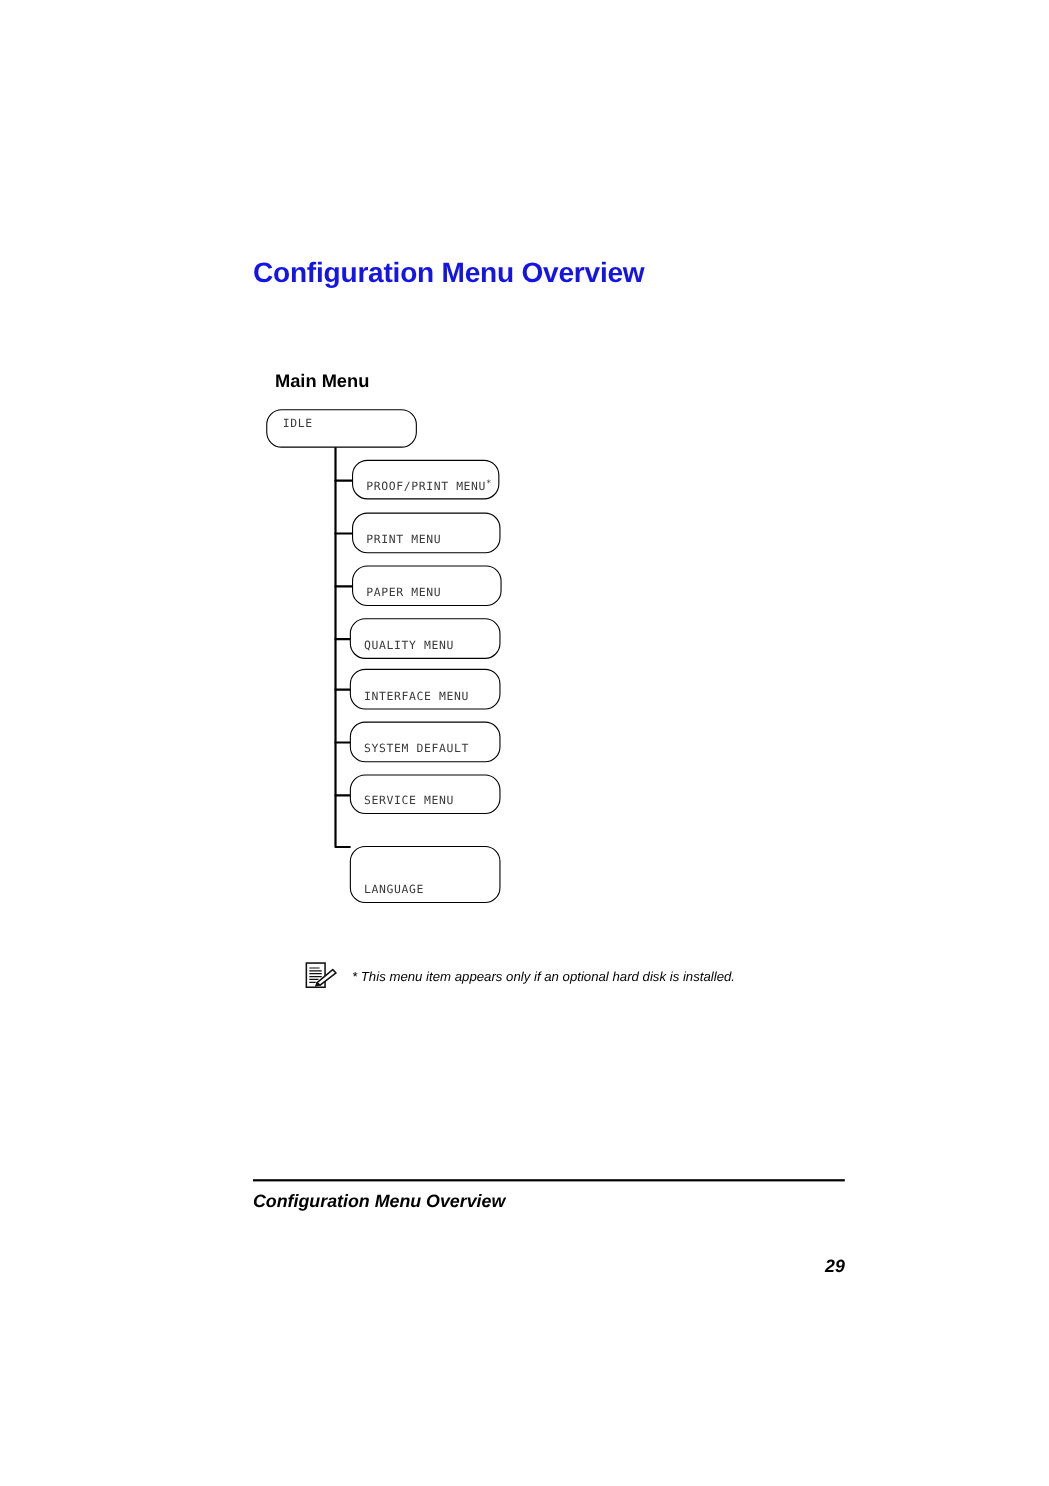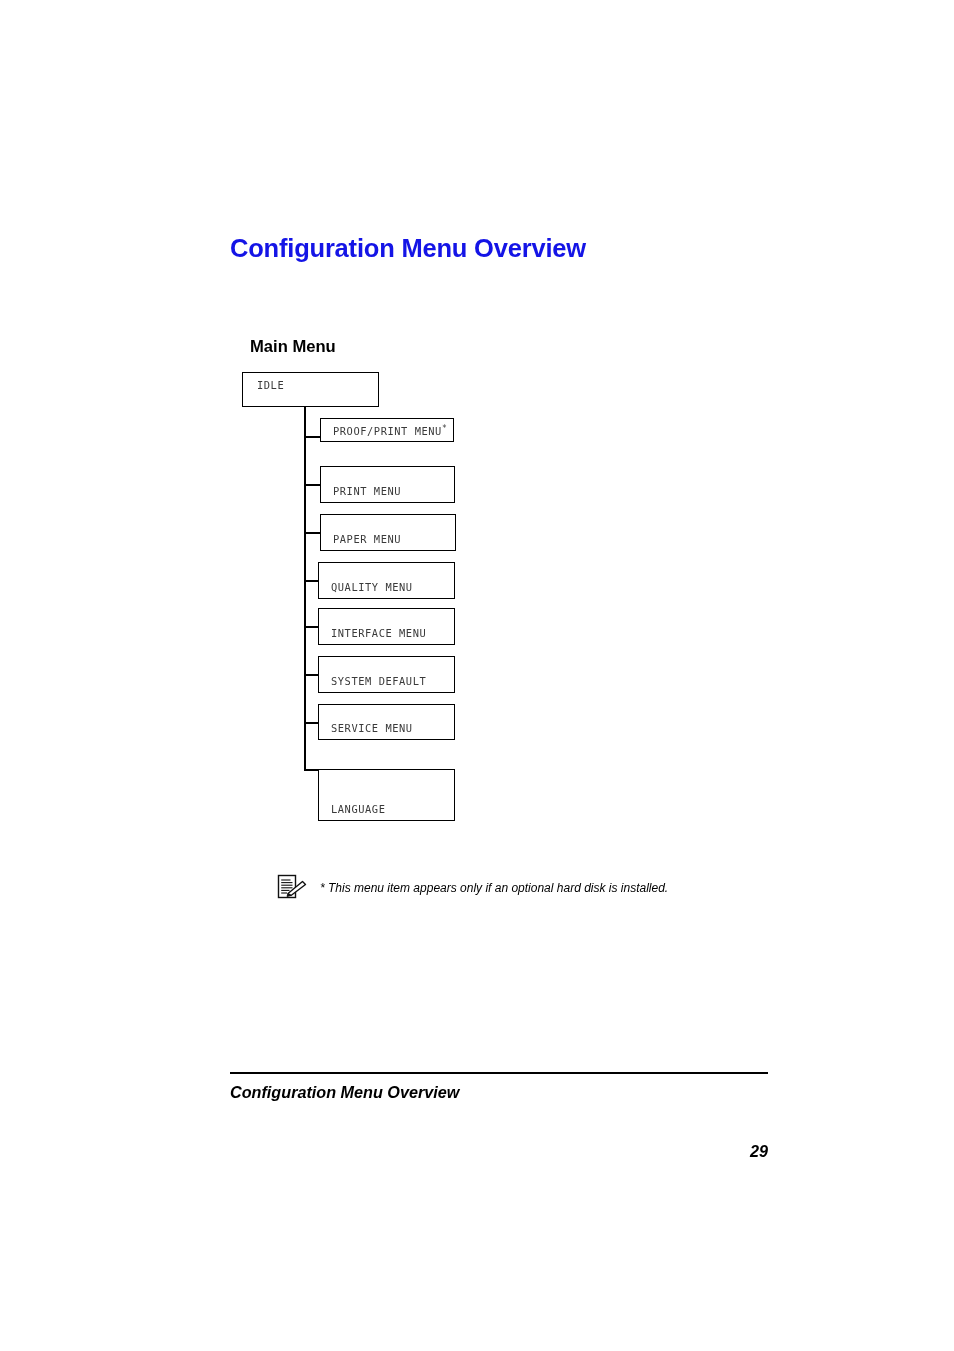--- a/index.html
+++ b/index.html
@@ -60,21 +60,21 @@
 
   
   .diagram {
     position: absolute;
     left: 0;
     top: 0;
     width: 954px;
     height: 1351px;
     pointer-events: none;
   }
-  .diagram * { pointer-events: auto; }
+  .diagram * { pointer-events: auto; border-radius: 14px; }
 
   .node {
     position: absolute;
     border: 1.4px solid #000000;
     background: #ffffff;
     box-sizing: border-box;
   }
   .node .node-label {
     position: absolute;
     font-family: "DejaVu Sans Mono", "Liberation Mono", monospace;
@@ -84,21 +84,21 @@
     white-space: nowrap;
   }
 
   
   .node-root { left: 242px; top: 372px; width: 137px; height: 35px; }
   .node-root .node-label { left: 14px; top: 6px; }
 
   
   .node-child .node-label { left: 12px; bottom: 5px; }
 
-  .node-c0 { left: 320px; top: 418px;  width: 134px; height: 24px; }
+  .node-c0 { left: 320px; top: 418px;  width: 134px; height: 36px; }
   .node-c1 { left: 320px; top: 466px;  width: 135px; height: 37px; }
   .node-c2 { left: 320px; top: 514px;  width: 136px; height: 37px; }
   .node-c3 { left: 318px; top: 562px;  width: 137px; height: 37px; }
   .node-c4 { left: 318px; top: 608px;  width: 137px; height: 37px; }
   .node-c5 { left: 318px; top: 656px;  width: 137px; height: 37px; }
   .node-c6 { left: 318px; top: 704px;  width: 137px; height: 36px; padding-left: 36px; }
   .node-c7 { left: 318px; top: 769px;  width: 137px; height: 52px; }
 
   .sup-star {
     font-size: 8px;

